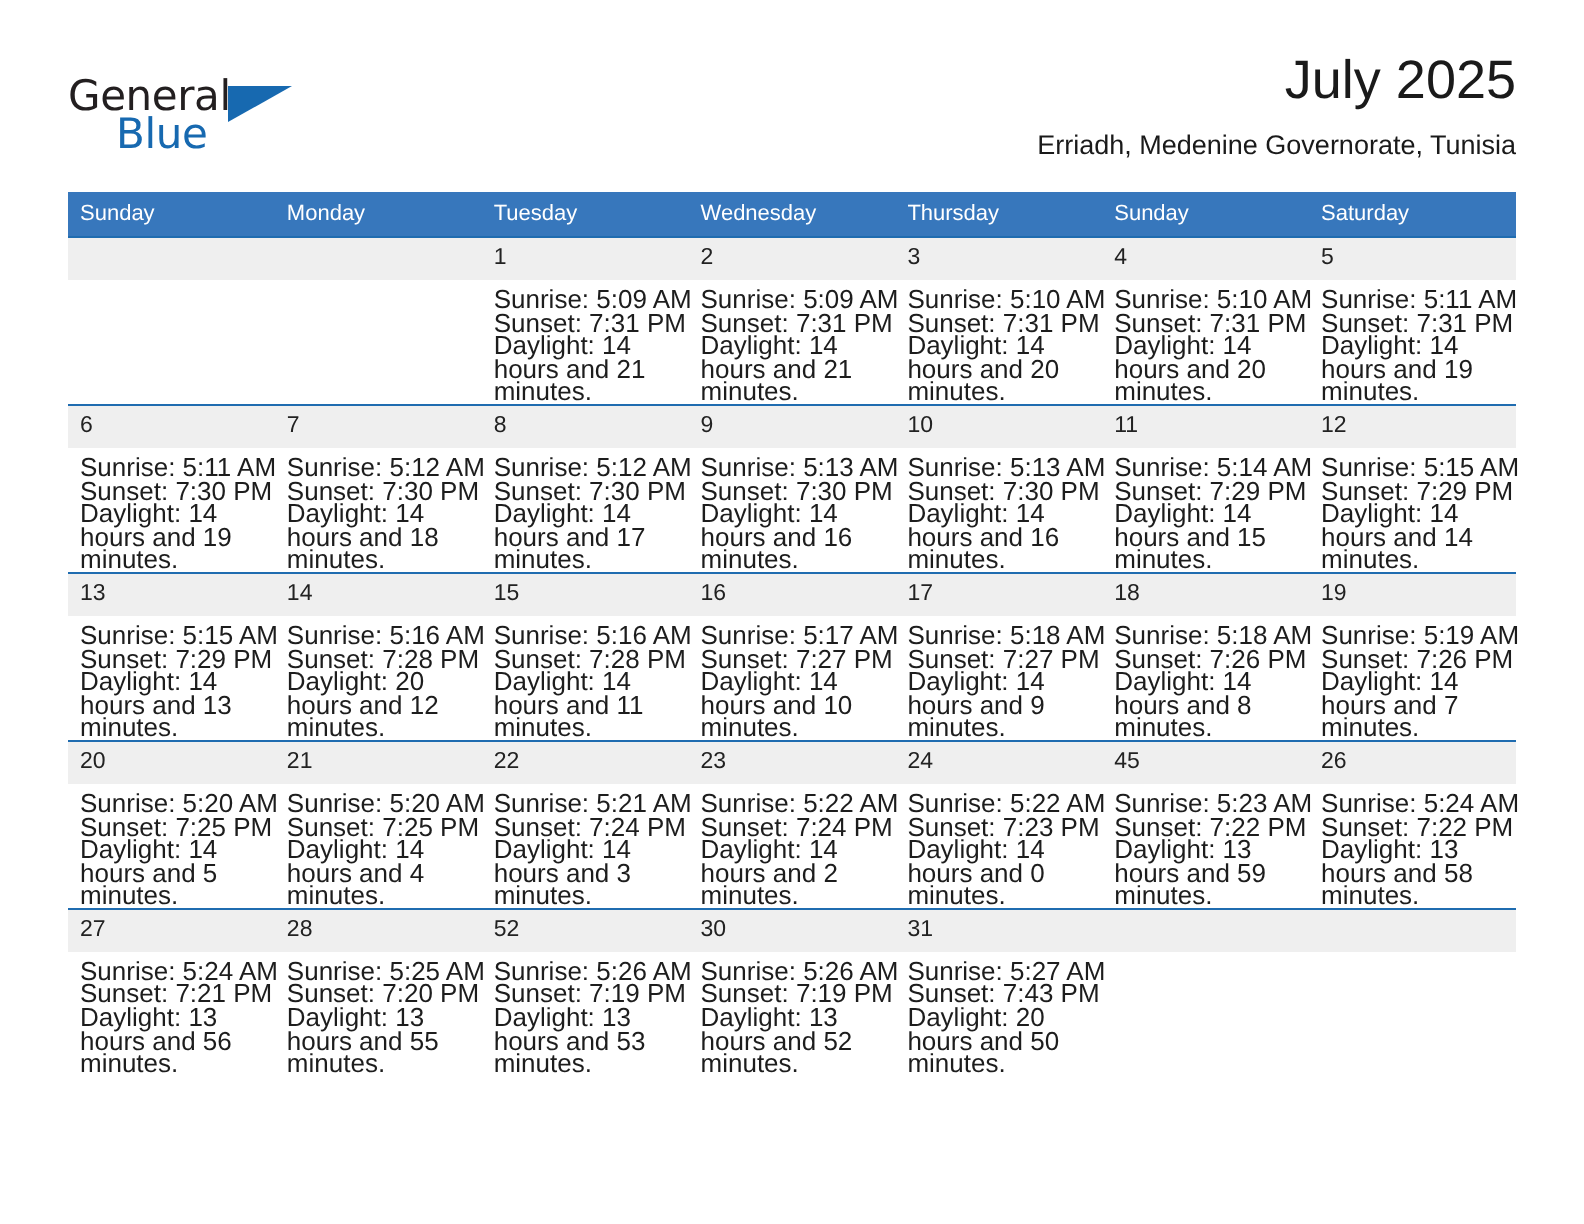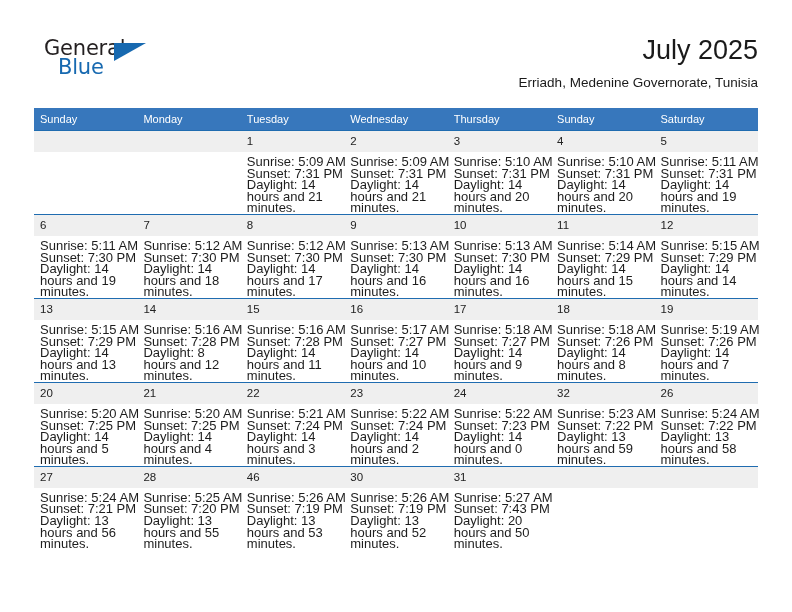--- a/index.html
+++ b/index.html
@@ -32,21 +32,21 @@
   }
   .logo {
     position: absolute;
     left: 34px;
     top: 36px;
     width: 180px;
     height: 50px;
   }
   .logo-general {
     position: absolute;
-    left: 10px;
+    left: 0;
     top: 0;
     font-size: 21px;
     letter-spacing: -0.2px;
     color: #231f20;
     font-family: "DejaVu Sans", sans-serif;
   }
   .logo-blue {
     position: absolute;
     left: 24px;
     top: 19px;
@@ -61,21 +61,21 @@
     top: 7px;
     width: 0;
     height: 0;
     border-left: 32px solid #1769b0;
     border-bottom: 18px solid transparent;
   }
 
   .title-block {
     position: absolute;
     right: 34px;
-    top: 33px;
+    top: 23px;
     text-align: right;
   }
   .cal-title {
     font-size: 27px;
     color: #1a1a1a;
     line-height: 34px;
     font-weight: normal;
     margin: 0;
   }
   .cal-subtitle {
@@ -83,21 +83,21 @@
     color: #1a1a1a;
     line-height: 20px;
     margin: 6px 0 0 0;
     font-weight: normal;
   }
 
   
   .calendar {
     position: absolute;
     left: 34px;
-    top: 108px;
+    top: 96px;
     width: 724px;
     border-collapse: collapse;
     table-layout: fixed;
   }
   .calendar th {
     background: #3777bc;
     color: #ffffff;
     font-size: 11px;
     font-weight: normal;
     text-align: left;
@@ -289,21 +289,21 @@
               <div>Sunrise: 5:15 AM</div>
               <div>Sunset: 7:29 PM</div>
               <div class="wrap">Daylight: 14 hours and 13 minutes.</div>
             </div>
           </td>
           <td>
             <div class="daynum">14</div>
             <div class="details">
               <div>Sunrise: 5:16 AM</div>
               <div>Sunset: 7:28 PM</div>
-              <div class="wrap">Daylight: 8 hours and 12 minutes.</div>
+              <div class="wrap">Daylight: 20 hours and 12 minutes.</div>
             </div>
           </td>
           <td>
             <div class="daynum">15</div>
             <div class="details">
               <div>Sunrise: 5:16 AM</div>
               <div>Sunset: 7:28 PM</div>
               <div class="wrap">Daylight: 14 hours and 11 minutes.</div>
             </div>
           </td>
@@ -375,21 +375,21 @@
           </td>
           <td>
             <div class="daynum">24</div>
             <div class="details">
               <div>Sunrise: 5:22 AM</div>
               <div>Sunset: 7:23 PM</div>
               <div class="wrap">Daylight: 14 hours and 0 minutes.</div>
             </div>
           </td>
           <td>
-            <div class="daynum">32</div>
+            <div class="daynum">45</div>
             <div class="details">
               <div>Sunrise: 5:23 AM</div>
               <div>Sunset: 7:22 PM</div>
               <div class="wrap">Daylight: 13 hours and 59 minutes.</div>
             </div>
           </td>
           <td>
             <div class="daynum">26</div>
             <div class="details">
               <div>Sunrise: 5:24 AM</div>
@@ -409,21 +409,21 @@
           </td>
           <td>
             <div class="daynum">28</div>
             <div class="details">
               <div>Sunrise: 5:25 AM</div>
               <div>Sunset: 7:20 PM</div>
               <div class="wrap">Daylight: 13 hours and 55 minutes.</div>
             </div>
           </td>
           <td>
-            <div class="daynum">46</div>
+            <div class="daynum">52</div>
             <div class="details">
               <div>Sunrise: 5:26 AM</div>
               <div>Sunset: 7:19 PM</div>
               <div class="wrap">Daylight: 13 hours and 53 minutes.</div>
             </div>
           </td>
           <td>
             <div class="daynum">30</div>
             <div class="details">
               <div>Sunrise: 5:26 AM</div>

